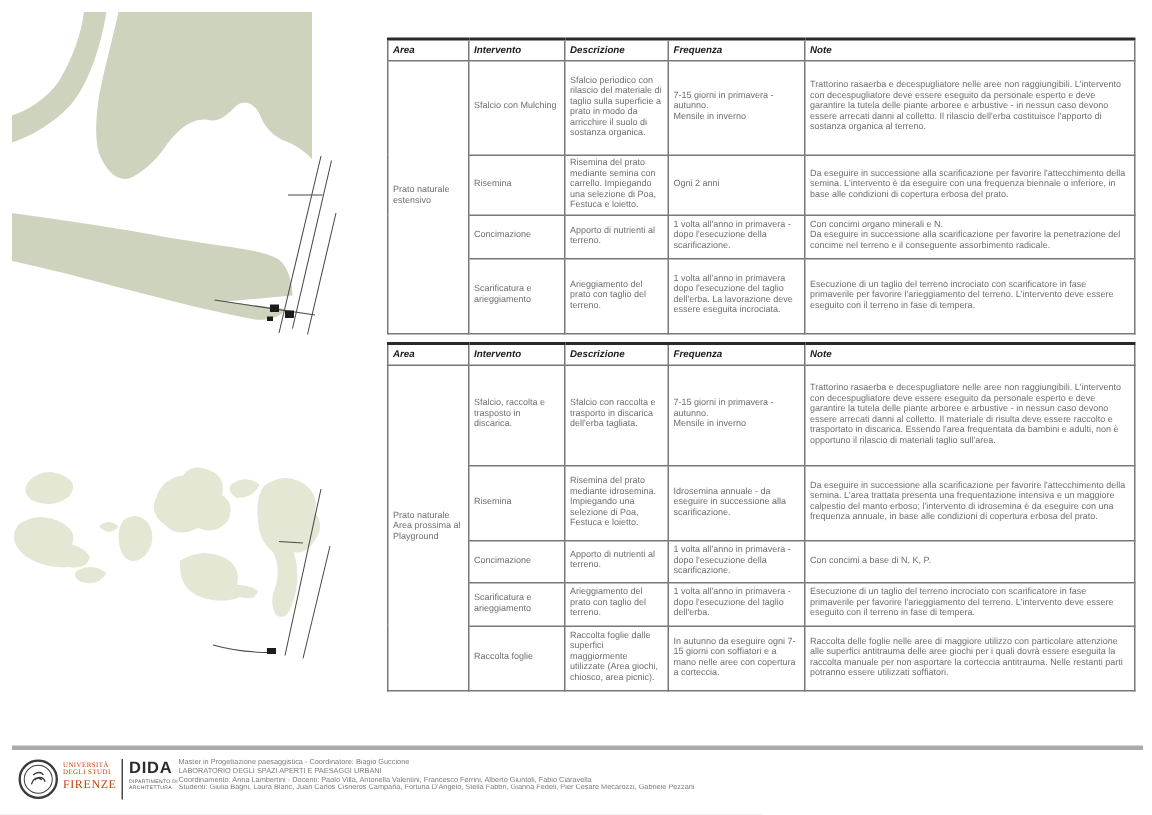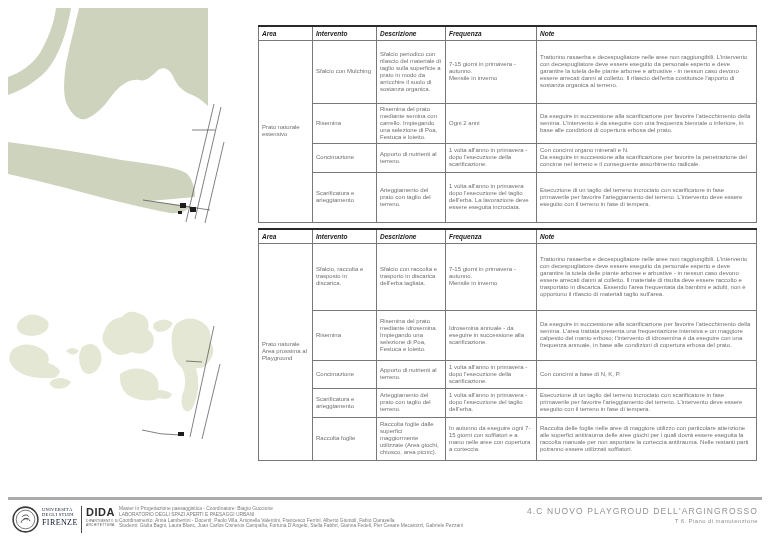--- a/index.html
+++ b/index.html
@@ -30,21 +30,21 @@
   }
   table.mtable td{
     font-size:6px;line-height:7px;color:#6e6f71;white-space:pre-line;
   }
   
   .footer-rule{position:absolute;left:8px;right:6px;top:497px;height:3px;background:#a9abad;}
   .footer{position:absolute;left:0;top:500px;width:768px;height:43px;}
   .seal{position:absolute;left:12px;top:6px;}
   .uni-block{
     position:absolute;left:42px;top:8px;width:38px;
-    font-family:"Liberation Serif",serif;color:#0f172a;line-height:1.05;
+    font-family:"Liberation Serif",serif;color:#c2410c;line-height:1.05;
   }
   .uni-line{font-size:4.6px;letter-spacing:.3px;}
   .uni-firenze{font-size:8px;letter-spacing:.4px;margin-top:1px;}
   .logo-divider{position:absolute;left:81px;top:6px;width:1px;height:27px;background:#4a4a4c;}
   .dida-block{position:absolute;left:86px;top:7px;color:#2c2c2e;}
   .dida-acronym{font-size:11px;font-weight:700;letter-spacing:.5px;line-height:11px;}
   .dida-name{font-size:3.4px;line-height:4px;color:#58585a;letter-spacing:.2px;margin-top:1px;}
   .credits{position:absolute;left:119px;top:6px;width:430px;color:#7a7b7d;}
   .credit-line{font-size:4.9px;line-height:5.8px;white-space:nowrap;overflow:hidden;}
   .title-block{position:absolute;right:10px;top:6px;text-align:right;color:#8f9194;}
@@ -227,19 +227,15 @@
       </div>
     </div>
 
     <div class="credits">
       <div class="credit-line">Master in Progettazione paesaggistica - Coordinatore: Biagio Guccione</div>
       <div class="credit-line">LABORATORIO DEGLI SPAZI APERTI E PAESAGGI URBANI</div>
       <div class="credit-line">Coordinamento: Anna Lambertini - Docenti: Paolo Villa, Antonella Valentini, Francesco Ferrini, Alberto Giuntoli, Fabio Ciaravella</div>
       <div class="credit-line">Studenti: Giulia Bagni, Laura Blanc, Juan Carlos Cisneros Campaña, Fortuna D'Angelo, Stella Fabbri, Gianna Fedeli, Pier Cesare Mecarozzi, Gabriele Pezzani</div>
     </div>
 
-    <div class="title-block">
-      <div class="sheet-title">4.C NUOVO PLAYGROUD DELL'ARGINGROSSO</div>
-      <div class="sheet-subtitle">T 6. Piano di manutenzione</div>
-    </div>
 
   </div>
 </div>
 
 </body></html>

